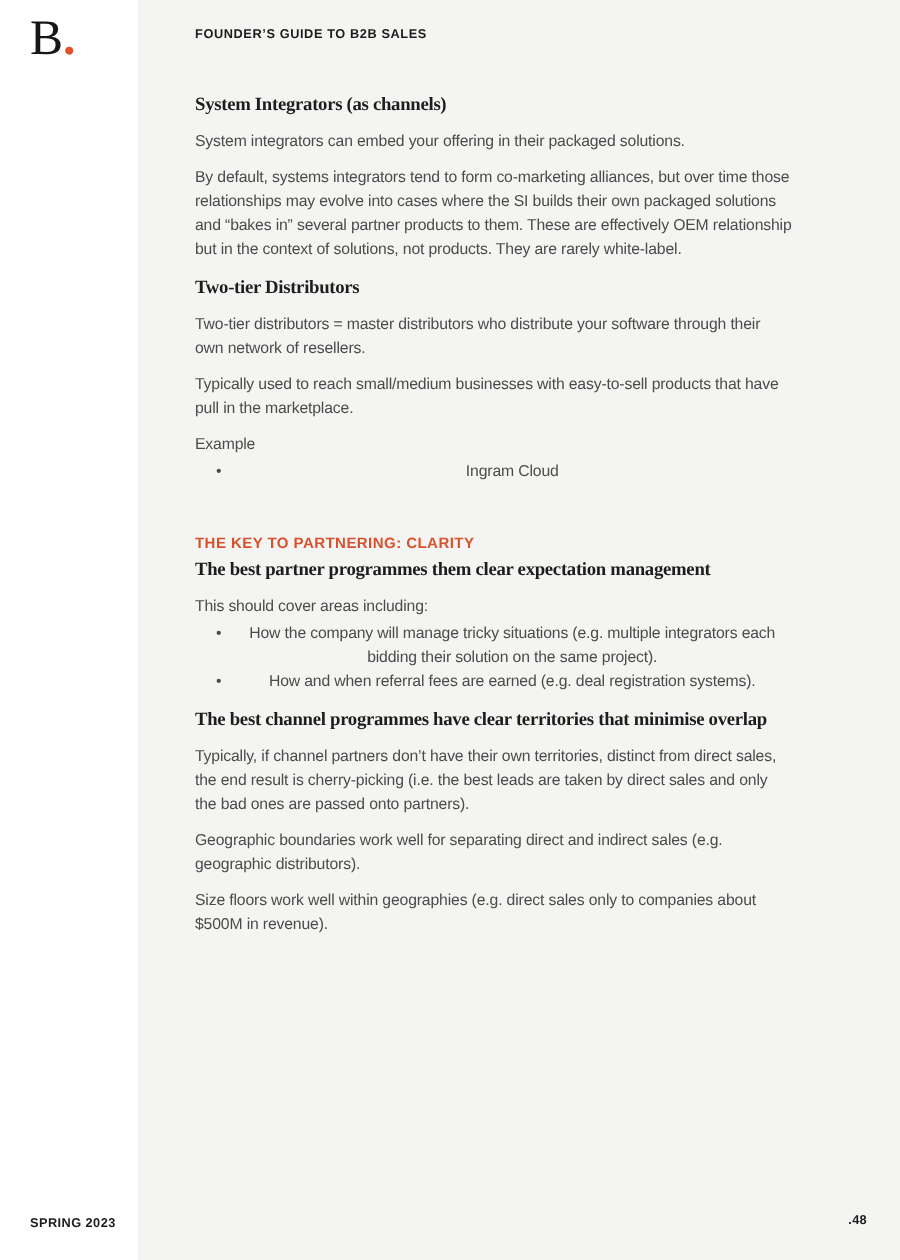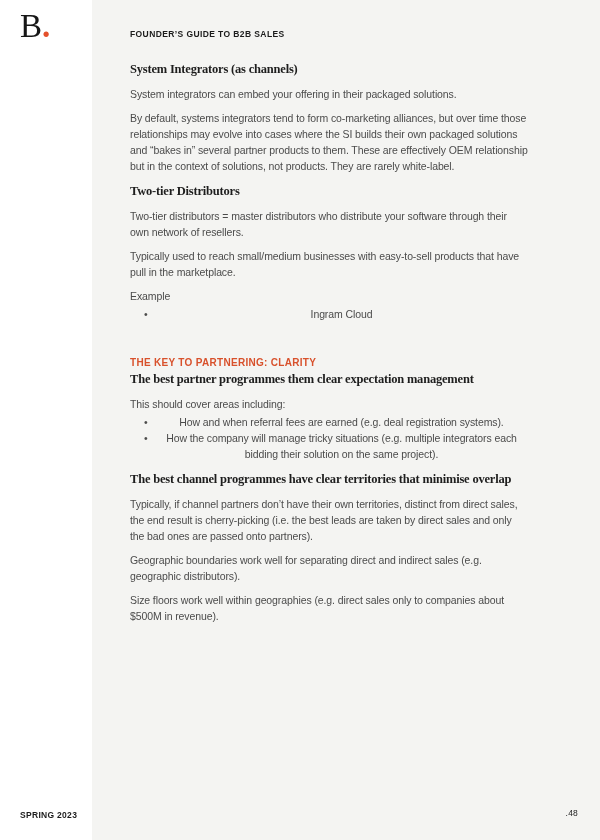--- a/index.html
+++ b/index.html
@@ -33,21 +33,21 @@
     color: #161616;
     letter-spacing: 0;
   }
   .logo .dot {
     color: #e4502b;
     font-weight: bold;
   }
   .header-title {
     position: absolute;
     left: 130px;
-    top: 29px;
+    top: 17px;
     font-size: 8.5px;
     font-weight: bold;
     letter-spacing: 0.4px;
     color: #1c1c1c;
   }
   .content {
     position: absolute;
     left: 130px;
     top: 60px;
     width: 398px;
@@ -109,21 +109,21 @@
     font-size: 8.5px;
     font-weight: bold;
     letter-spacing: 0.3px;
     color: #1c1c1c;
   }
   .footer-right {
     position: absolute;
     right: 22px;
     top: 808px;
     font-size: 8.5px;
-    font-weight: normal;
+    font-weight: bold;
     letter-spacing: 0.2px;
     color: #1c1c1c;
   }
 </style>
 </head>
 <body>
 
 <div class="page">
   <div class="panel"></div>
 
@@ -142,22 +142,22 @@
     <p>Typically used to reach small/medium businesses with easy-to-sell products that have pull in the marketplace.</p>
     <p class="tight">Example</p>
     <ul>
       <li>Ingram Cloud</li>
     </ul>
 
     <div class="kicker">THE KEY TO PARTNERING: CLARITY</div>
     <h3>The best partner programmes them clear expectation management</h3>
     <p class="tight">This should cover areas including:</p>
     <ul>
+      <li>How the company will manage tricky situations (e.g. multiple integrators each bidding their solution on the same project).</li>
       <li>How and when referral fees are earned (e.g. deal registration systems).</li>
-      <li>How the company will manage tricky situations (e.g. multiple integrators each bidding their solution on the same project).</li>
     </ul>
 
     <h3>The best channel programmes have clear territories that minimise overlap</h3>
     <p>Typically, if channel partners don’t have their own territories, distinct from direct sales, the end result is cherry-picking (i.e. the best leads are taken by direct sales and only the bad ones are passed onto partners).</p>
     <p>Geographic boundaries work well for separating direct and indirect sales (e.g. geographic distributors).</p>
     <p>Size floors work well within geographies (e.g. direct sales only to companies about $500M in revenue).</p>
 
   </main>
 
   <div class="footer-left">SPRING 2023</div>

